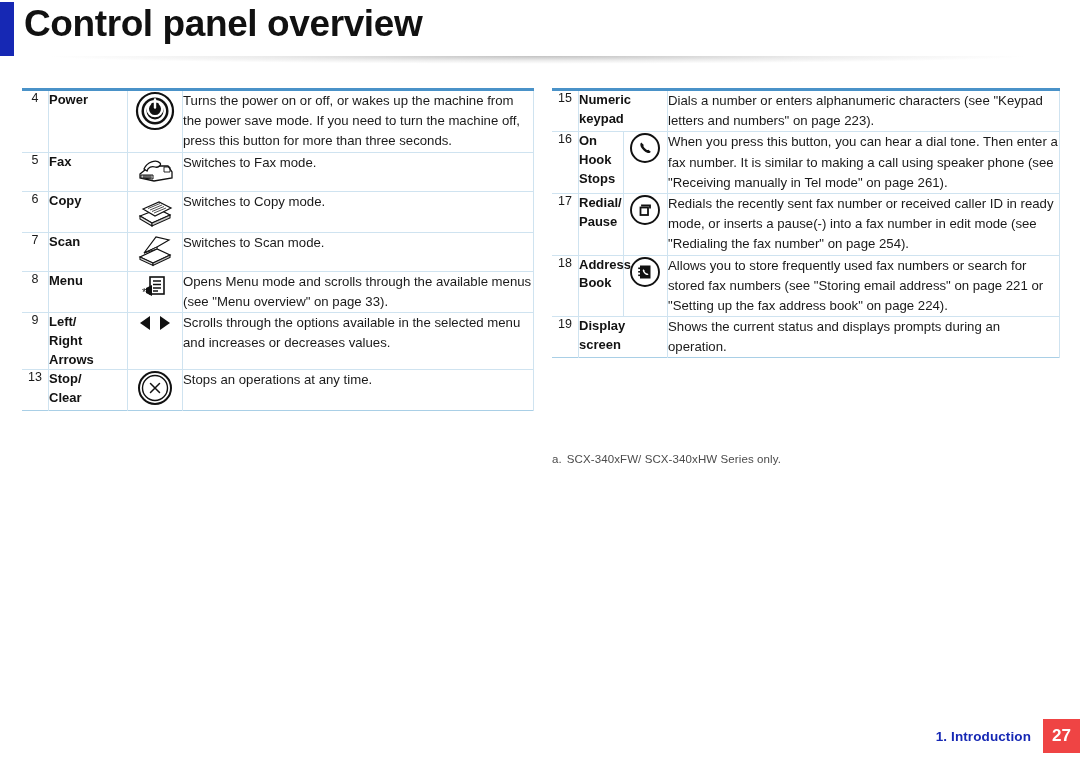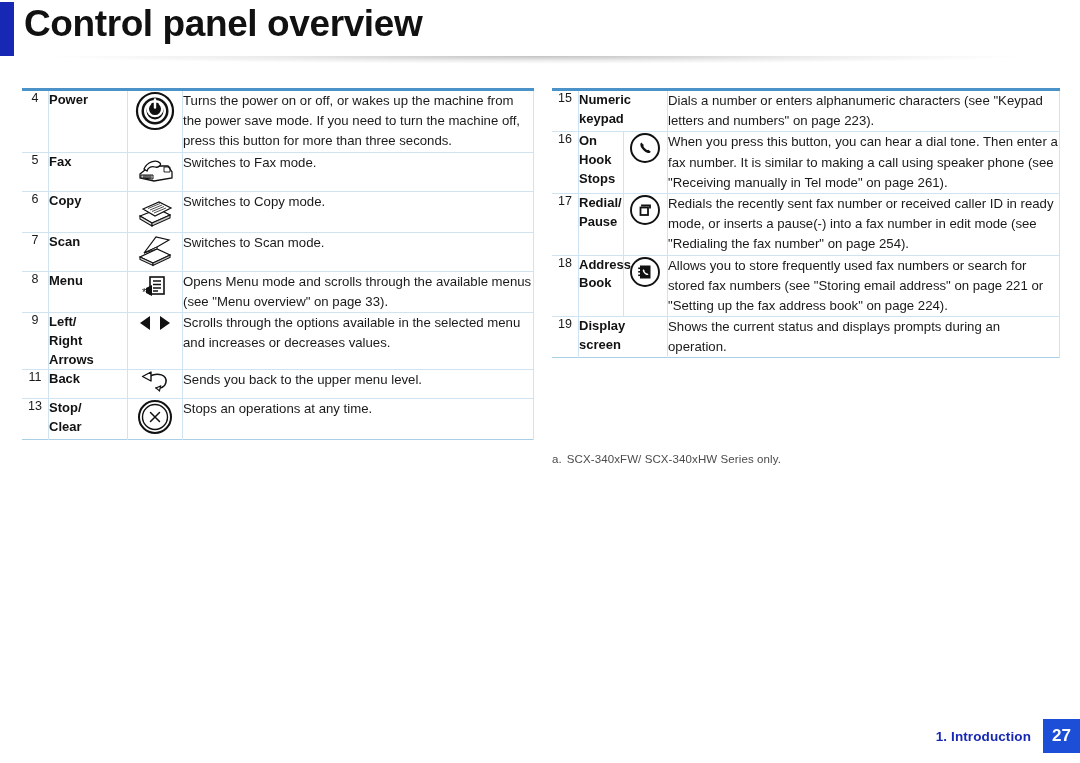--- a/index.html
+++ b/index.html
@@ -155,21 +155,21 @@
   #footer-section {
     font-size: 13.5px;
     font-weight: bold;
     color: #1628b4;
     margin-right: 12px;
     letter-spacing: 0.1px;
   }
   #footer-page-box {
     width: 37px;
     height: 34px;
-    background: #1d4ed8;
+    background: #ef4444;
     color: #ffffff;
     font-size: 17px;
     font-weight: bold;
     display: flex;
     align-items: center;
     justify-content: center;
   }
 </style>
 </head>
 <body>
@@ -300,34 +300,20 @@
               <svg width="44" height="20" viewBox="0 0 44 20">
                 <path d="M17 3 L17 17 L7 10 Z" fill="#111"></path>
                 <path d="M27 3 L27 17 L37 10 Z" fill="#111"></path>
               </svg>
             </span>
           </td>
           <td class="col-desc">Scrolls through the options available in the selected menu and increases or decreases values.</td>
         </tr>
 
 
-        <tr>
-          <td class="col-num">11</td>
-          <td class="col-label">Back</td>
-          <td class="col-icon">
-            <span class="icon-wrap">
-              <svg width="34" height="24" viewBox="0 0 34 24">
-                <path d="M12 6 C20 2, 29 5, 28 12 C27.3 17, 22 19, 18 18" fill="none" stroke="#111" stroke-width="1.5" stroke-linecap="round"></path>
-                <path d="M13 2 L13 11 L4.5 6.5 Z" fill="#fff" stroke="#111" stroke-width="1.4" stroke-linejoin="round"></path>
-                <path d="M18 18 L22.5 16 L21.5 21 Z" fill="#fff" stroke="#111" stroke-width="1.2"></path>
-              </svg>
-            </span>
-          </td>
-          <td class="col-desc">Sends you back to the upper menu level.</td>
-        </tr>
 
 
         <tr>
           <td class="col-num">13</td>
           <td class="col-label">
             <span class="label-line">Stop/</span>
             <span class="label-line">Clear</span>
           </td>
           <td class="col-icon">
             <span class="icon-wrap">

